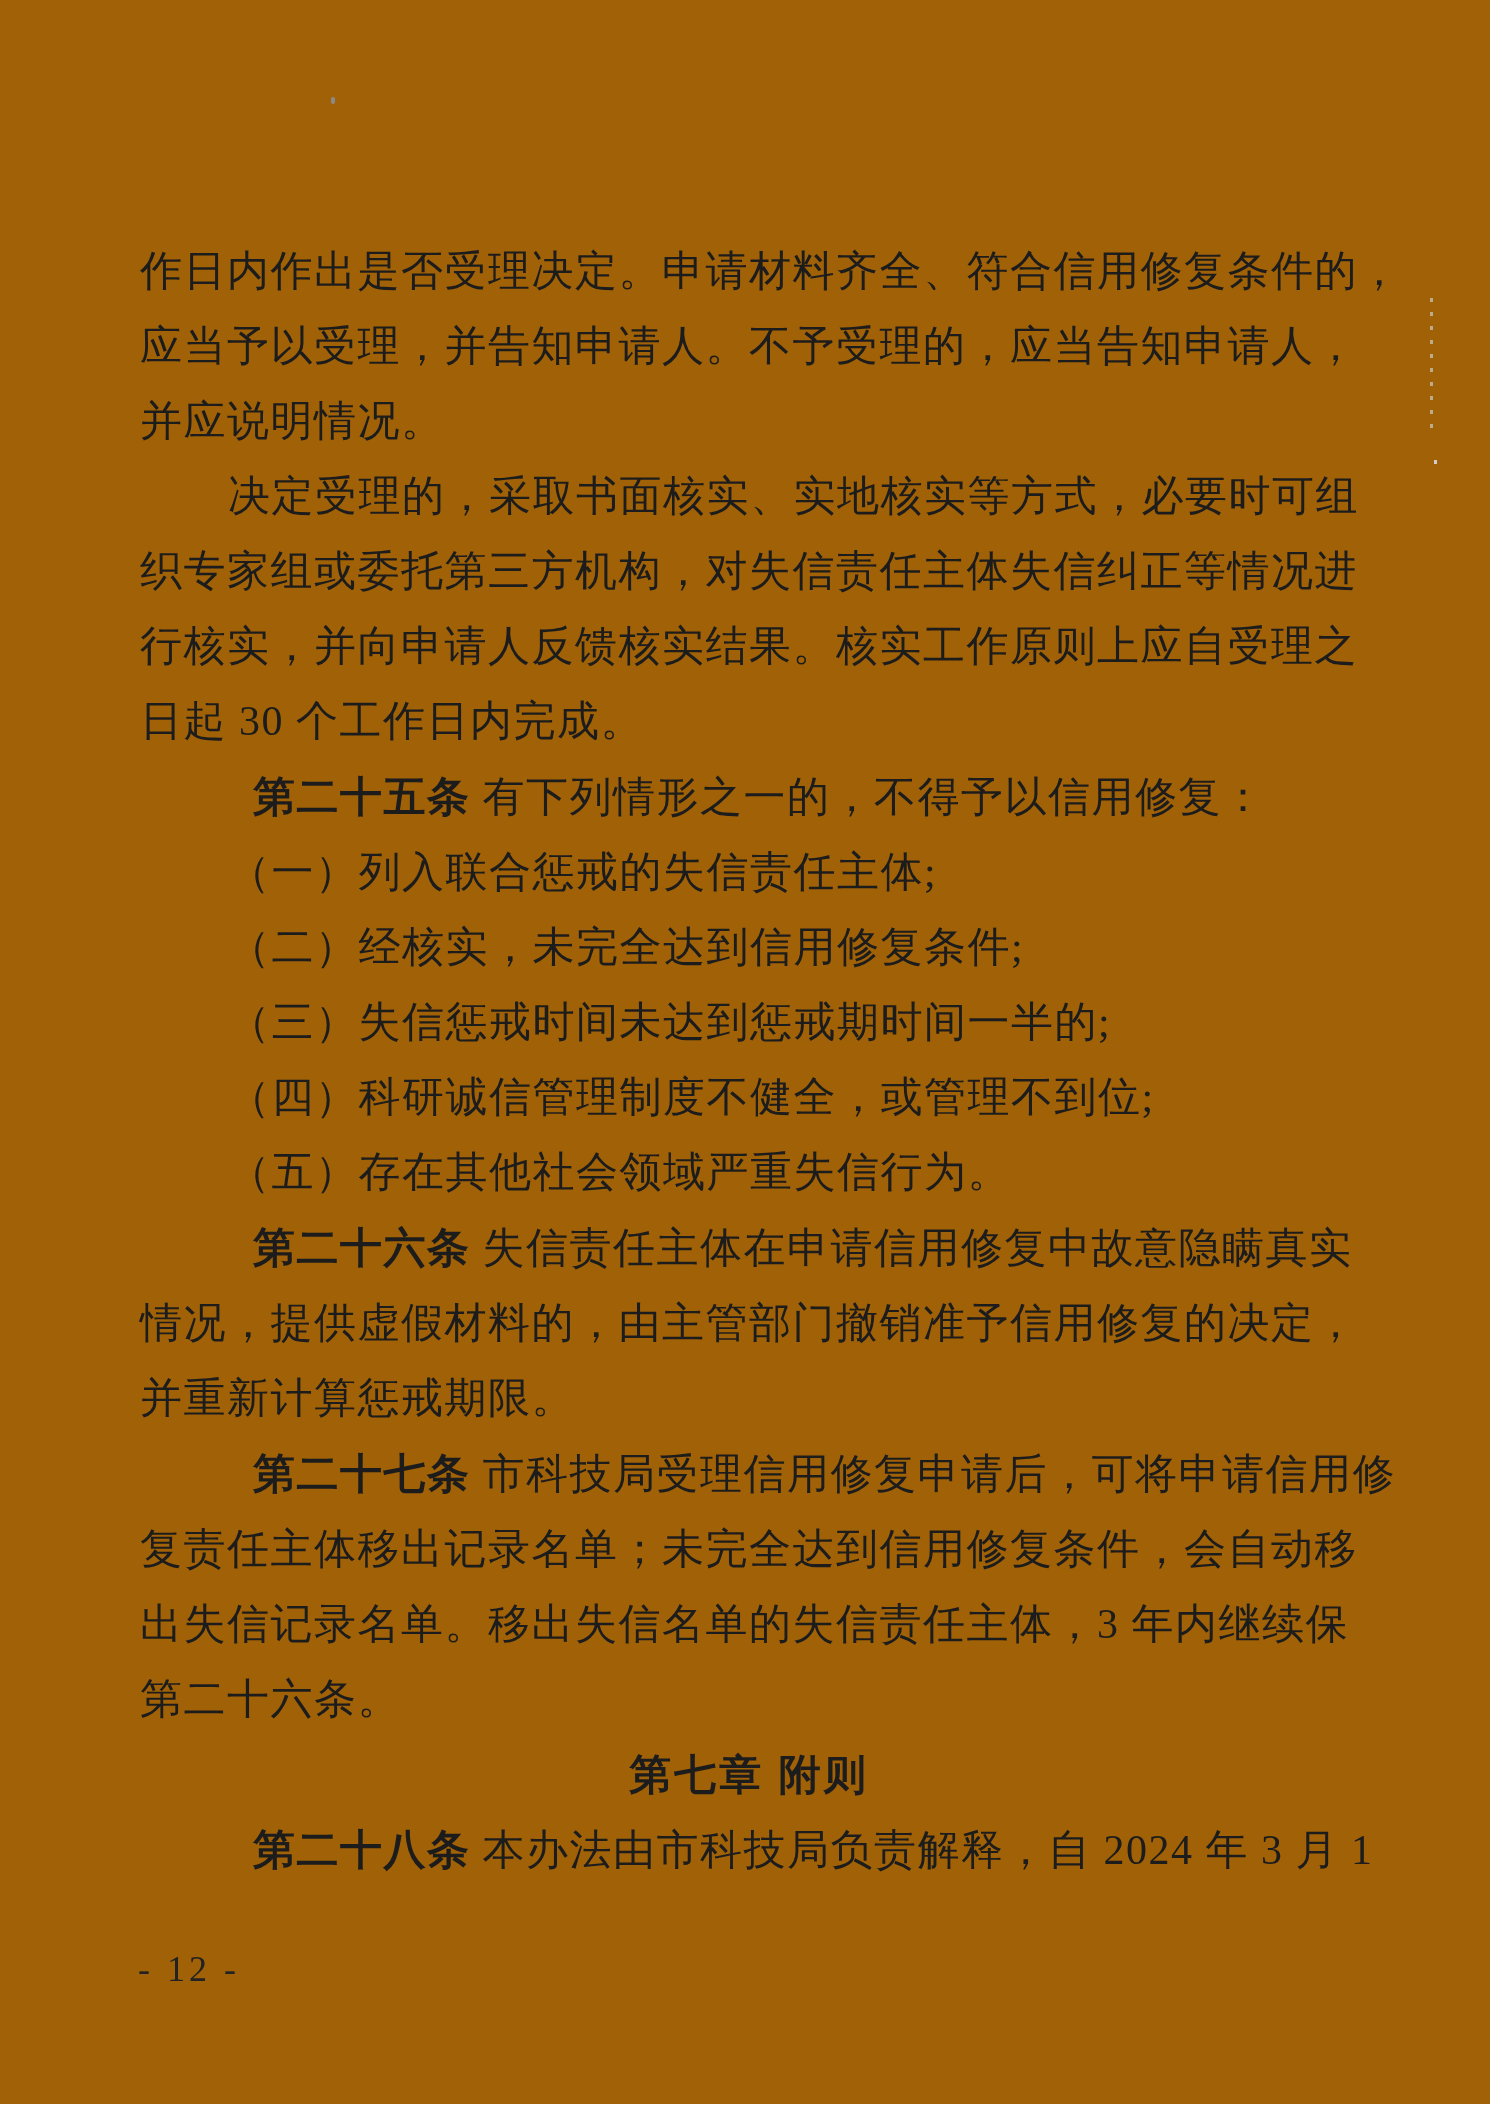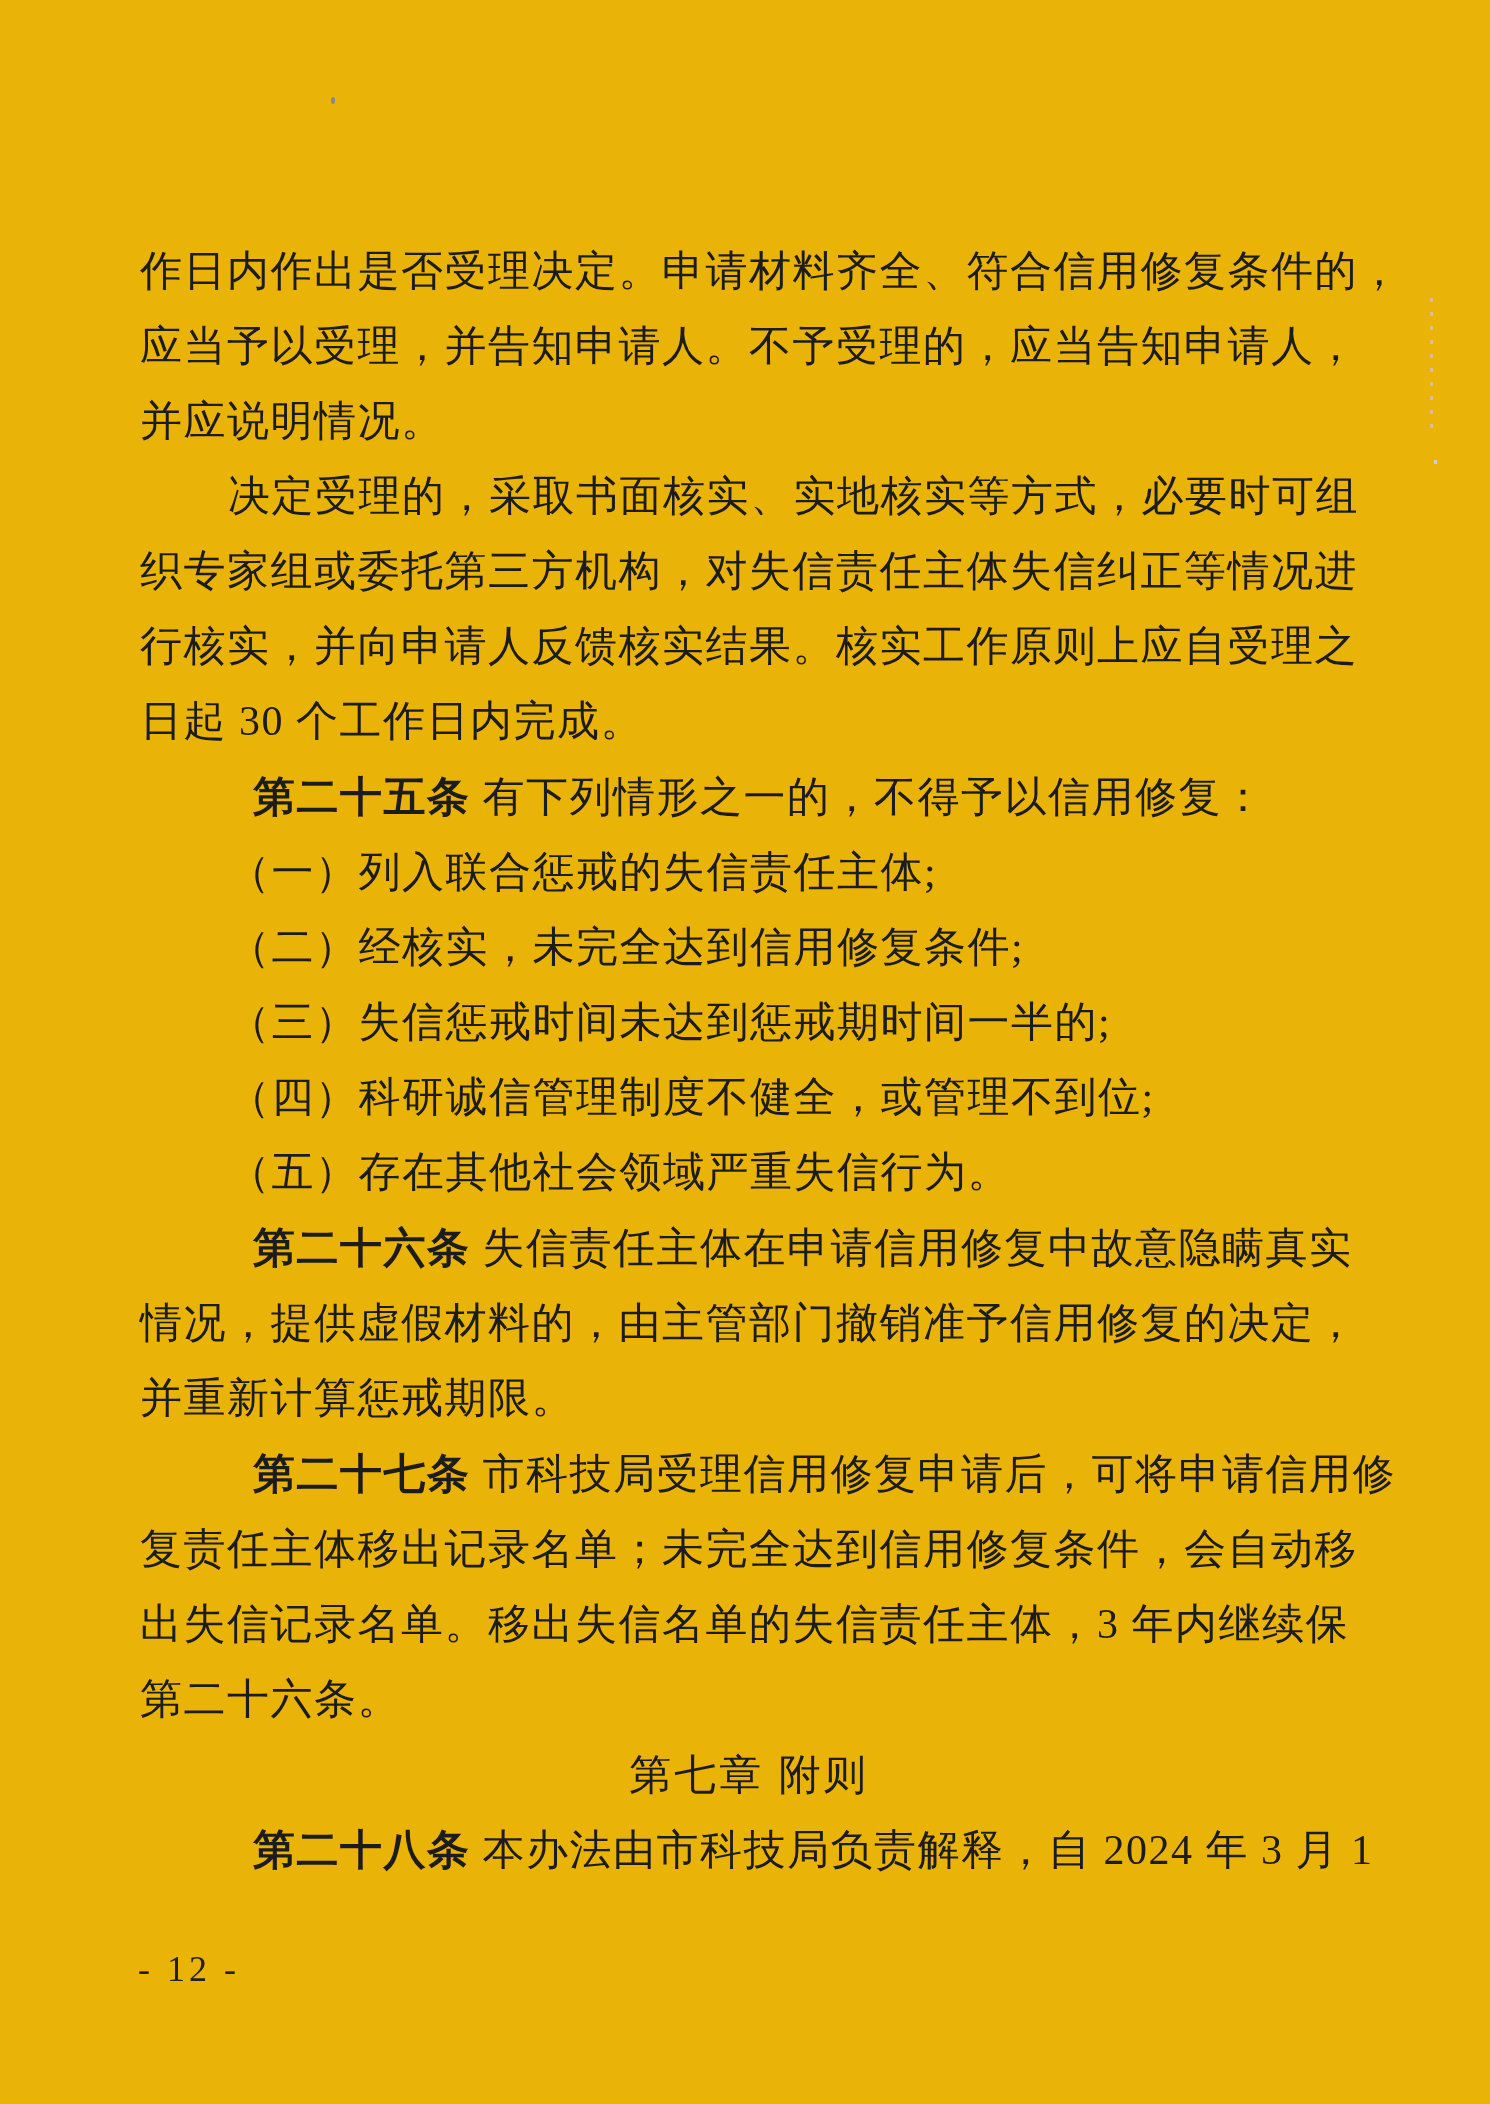--- a/index.html
+++ b/index.html
@@ -11,40 +11,40 @@
     width: 1490px;
     height: 2104px;
     position: relative;
     font-family: "Liberation Serif", serif;
     color: #1c1c1c;
     overflow: hidden;
   }
   .page {
     position: absolute;
     inset: 0;
-    background: #eab308;
+    background: #a16207;
   }
   .doc-body {
     position: absolute;
     left: 140px;
     top: 234px;
     width: 1218px;
   }
   .line {
     font-size: 42px;
     line-height: 75px;
     letter-spacing: 1.5px;
     white-space: nowrap;
   }
   .line.indent {
     text-indent: 88px;
   }
   .line.center {
     text-align: center;
-    font-weight: normal;
+    font-weight: bold;
     font-family: "Liberation Sans", sans-serif;
     letter-spacing: 3px;
   }
   .lead {
     font-weight: bold;
     font-family: "Liberation Sans", sans-serif;
     margin-left: 25px;
   }
   .page-number {
     position: absolute;

